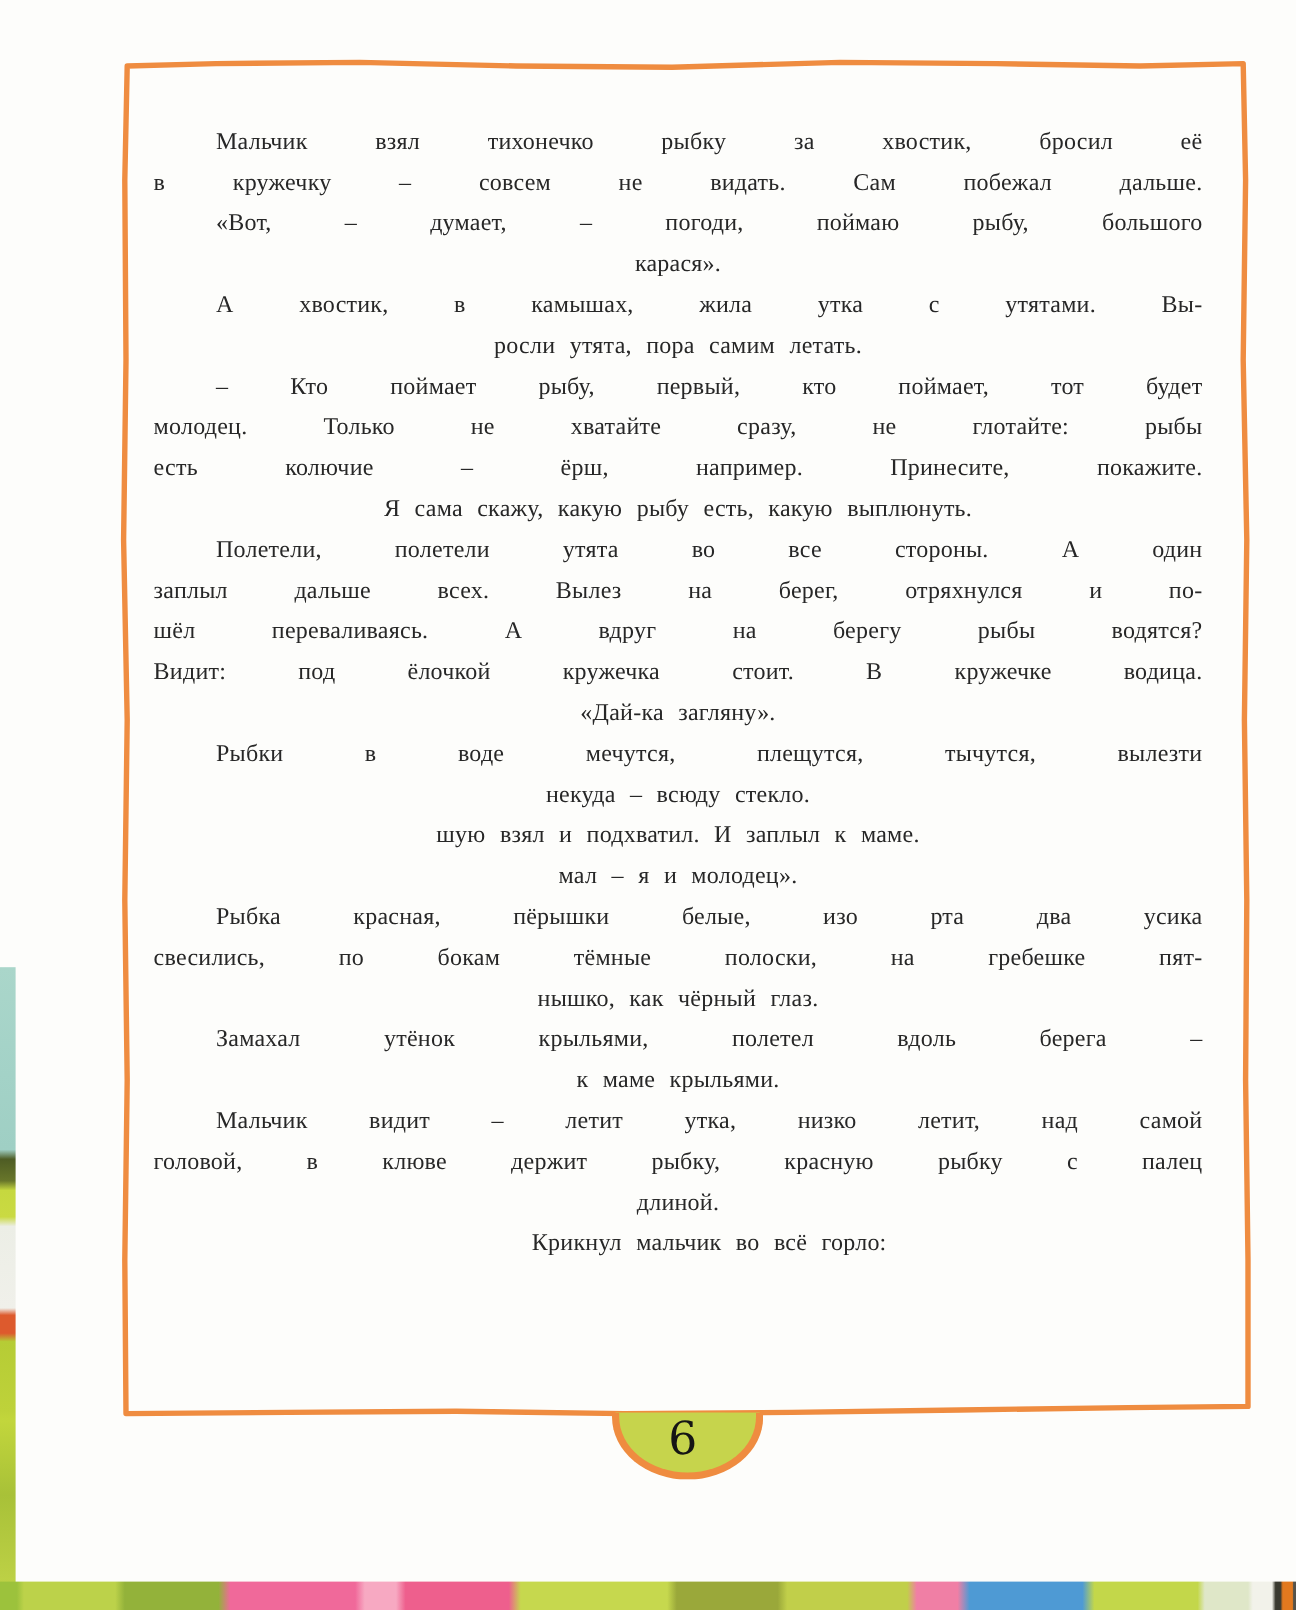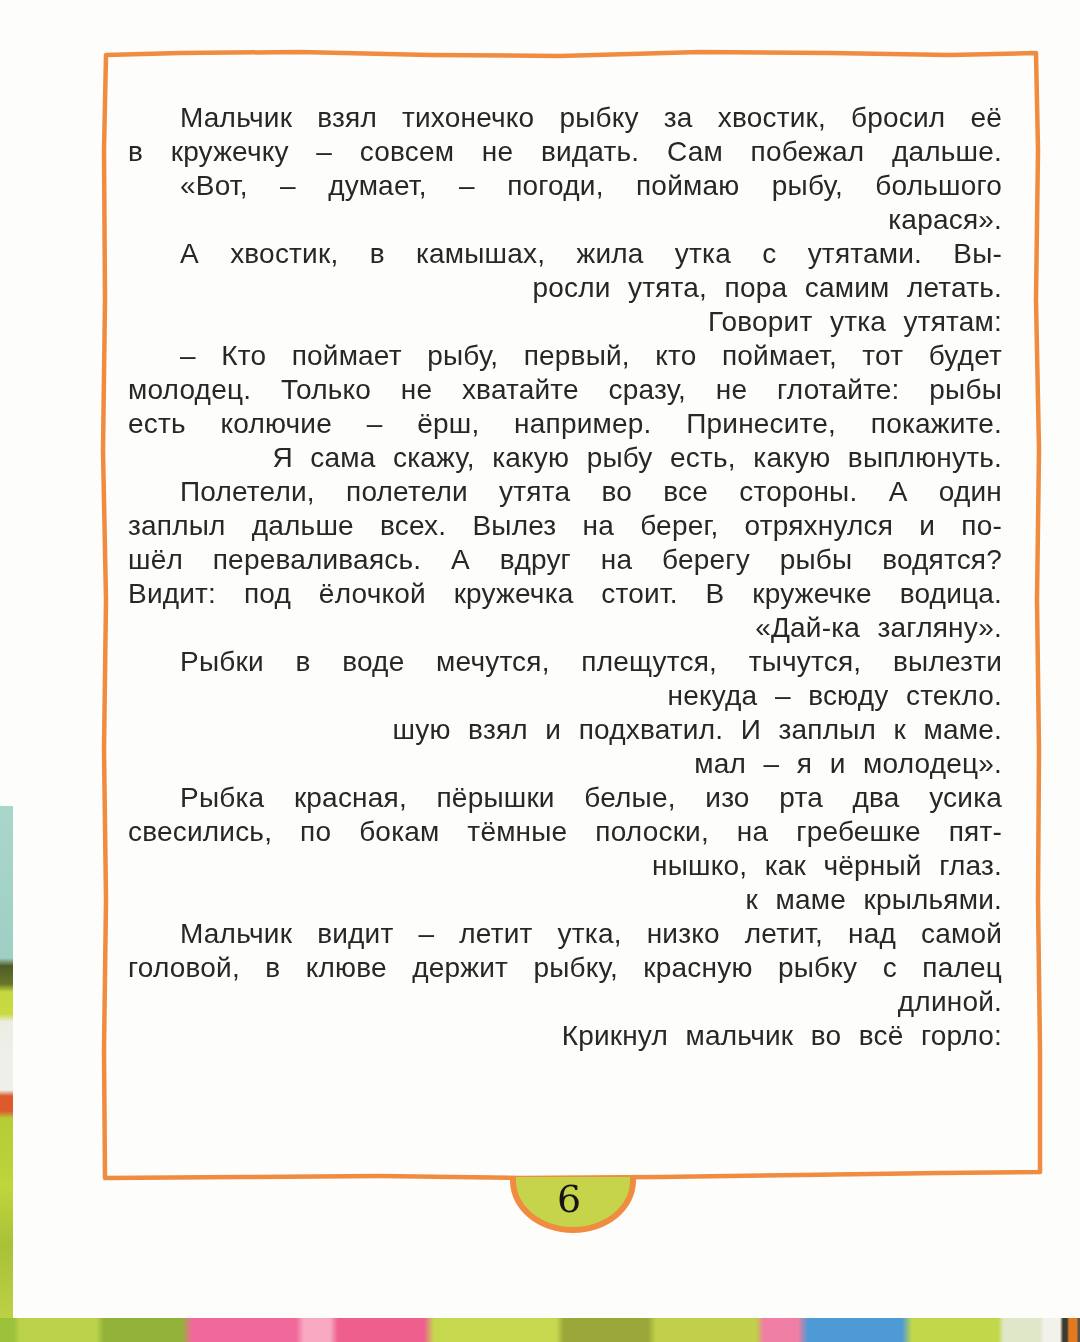--- a/index.html
+++ b/index.html
@@ -17,24 +17,24 @@
   
   .frame-svg{position:absolute;left:0;top:0;width:1080px;height:1342px;}
   .frame-path{fill:none;stroke:var(--border-orange);stroke-width:4.5;stroke-linejoin:round;stroke-linecap:round;}
 
   
   .story-text{
     position:absolute;left:128px;top:101px;width:874px;
     color:var(--text-color);
   }
   .line{
-    height:34px;line-height:34px;font-size:28px;
-    white-space:normal;letter-spacing:0.2px;
+    height:34px;line-height:34px;font-size:20px;
+    white-space:normal;letter-spacing:0.2px;font-family:Liberation Serif, serif;
   }
-  .line.left{text-align:right;word-spacing:0.34em;}
+  .line.left{text-align:center;word-spacing:0.34em;}
   .line.justify{text-align:justify;text-align-last:justify;}
   .line.indent{padding-left:52px;}
 
   
   .page-badge{
     position:absolute;left:510px;top:1177px;width:126px;height:56px;
     box-sizing:border-box;
     background:var(--badge-green);
     border:6px solid var(--border-orange);border-top:none;
     border-radius:0 0 70px 70px / 0 0 58px 58px;
@@ -96,37 +96,37 @@
     L 104 1050 L 106 900 L 104 750 L 106 600 L 103 450 L 105 300 L 104 150 Z"></path>
 </svg>
 
 <div class="story-text">
     <div class="line justify indent">Мальчик взял тихонечко рыбку за хвостик, бросил её</div>
     <div class="line justify">в кружечку – совсем не видать. Сам побежал дальше.</div>
     <div class="line justify indent">«Вот, – думает, – погоди, поймаю рыбу, большого</div>
     <div class="line left">карася».</div>
     <div class="line justify indent">А хвостик, в камышах, жила утка с утятами. Вы-</div>
     <div class="line left">росли утята, пора самим летать.</div>
-    <div class="line left indent">Говорит утка утятам:</div>
     <div class="line justify indent">– Кто поймает рыбу, первый, кто поймает, тот будет</div>
     <div class="line justify">молодец. Только не хватайте сразу, не глотайте: рыбы</div>
     <div class="line justify">есть колючие – ёрш, например. Принесите, покажите.</div>
     <div class="line left">Я сама скажу, какую рыбу есть, какую выплюнуть.</div>
     <div class="line justify indent">Полетели, полетели утята во все стороны. А один</div>
     <div class="line justify">заплыл дальше всех. Вылез на берег, отряхнулся и по-</div>
     <div class="line justify">шёл переваливаясь. А вдруг на берегу рыбы водятся?</div>
     <div class="line justify">Видит: под ёлочкой кружечка стоит. В кружечке водица.</div>
     <div class="line left">«Дай-ка загляну».</div>
     <div class="line justify indent">Рыбки в воде мечутся, плещутся, тычутся, вылезти</div>
     <div class="line left">некуда – всюду стекло.</div>
     <div class="line left">шую взял и подхватил. И заплыл к маме.</div>
     <div class="line left">мал – я и молодец».</div>
     <div class="line justify indent">Рыбка красная, пёрышки белые, изо рта два усика</div>
     <div class="line justify">свесились, по бокам тёмные полоски, на гребешке пят-</div>
     <div class="line left">нышко, как чёрный глаз.</div>
+    <div class="line justify indent">Замахал утёнок крыльями, полетел вдоль берега –</div>
     <div class="line left">к маме крыльями.</div>
     <div class="line justify indent">Мальчик видит – летит утка, низко летит, над самой</div>
     <div class="line justify">головой, в клюве держит рыбку, красную рыбку с палец</div>
     <div class="line left">длиной.</div>
     <div class="line left indent">Крикнул мальчик во всё горло:</div>
   </div>
 
 <div class="page-badge">
   <span class="page-number">6</span>
 </div>

